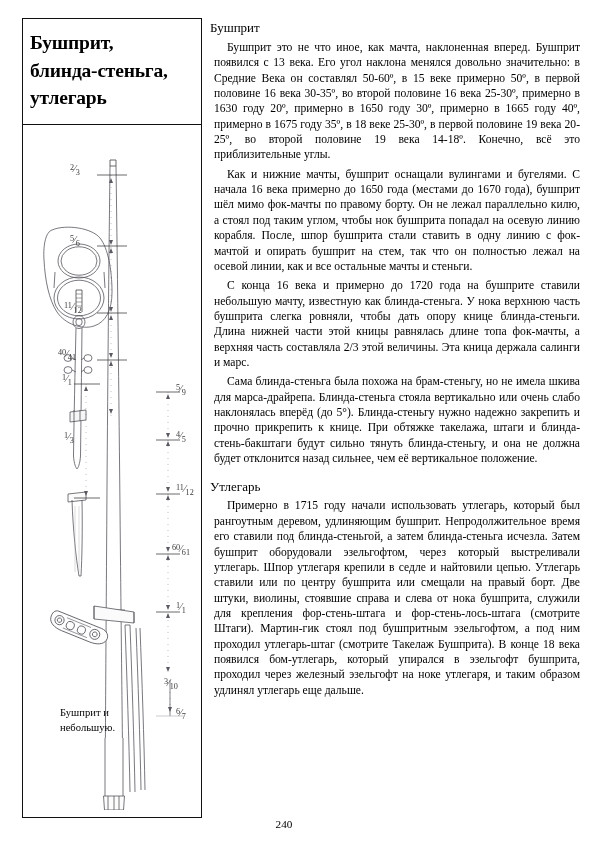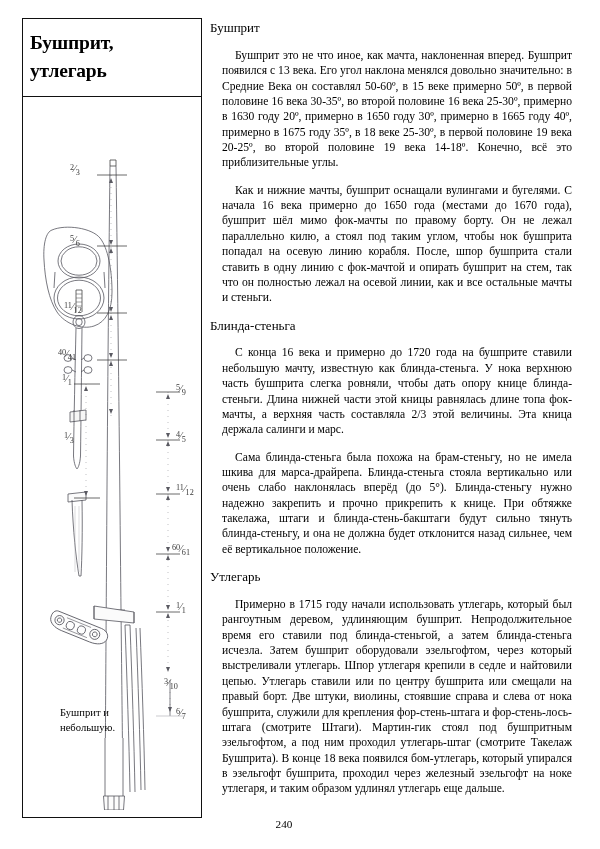--- a/index.html
+++ b/index.html
@@ -82,21 +82,21 @@
     width: 374px;
   }
   .sec-head {
     font-weight: normal;
     font-size: 13px;
     line-height: 1.22;
     margin: 0 0 2px 0;
   }
   .sec-head.spaced { margin-top: 12px; }
   p.body {
-    margin: 12px;
+    margin: 4px;
     font-size: 11.6px;
     line-height: 1.325;
     text-align: justify;
     text-justify: inter-word;
     text-indent: 13px;
     hyphens: manual;
   }
   
   .page-num {
     position: absolute;
@@ -109,20 +109,21 @@
 </head>
 <body>
 
 <div class="page">
 
   <div class="frame-left"></div>
   <div class="frame-left-inner"></div>
 
   <div class="title-box">
     <div class="line">Бушприт,</div>
+    <div class="line">блинда-стеньга,</div>
     <div class="line">утлегарь</div>
   </div>
 
   <div class="illus">
     <svg width="177" height="690" viewBox="0 0 177 690" fill="none">
       <g stroke="#55555e" stroke-width="0.8" fill="none">
 
         <path d="M86 46 L86 40 L92 40 L92 46 Z" stroke="#444"></path>
         <path d="M86 46 C 84.6 160, 83.4 300, 82.6 430 C 82 520, 81.6 580, 81.4 618"></path>
         <path d="M92 46 C 93.6 160, 95.2 300, 96.4 430 C 97.3 520, 98 580, 98.4 618"></path>
@@ -303,21 +304,20 @@
     <div>Бушприт и</div>
     <div>небольшую.</div>
   </div>
 
   <div class="col-right">
 
     <h2 class="sec-head">Бушприт</h2>
     <p class="body">Бушприт это не что иное, как мачта, наклоненная вперед. Бушприт появился с 13 века. Его угол наклона менялся довольно значительно: в Средние Века он составлял 50-60º, в 15 веке примерно 50º, в первой половине 16 века 30-35º, во второй половине 16 века 25-30º, примерно в 1630 году 20º, примерно в 1650 году 30º, примерно в 1665 году 40º, примерно в 1675 году 35º, в 18 веке 25-30º, в первой половине 19 века 20-25º, во второй половине 19 века 14-18º. Конечно, всё это приблизительные углы.</p>
     <p class="body">Как и нижние мачты, бушприт оснащали вулингами и бугелями. С начала 16 века примерно до 1650 года (местами до 1670 года), бушприт шёл мимо фок-мачты по правому борту. Он не лежал параллельно килю, а стоял под таким углом, чтобы нок бушприта попадал на осевую линию корабля. После, шпор бушприта стали ставить в одну линию с фок-мачтой и опирать бушприт на стем, так что он полностью лежал на осевой линии, как и все остальные мачты и стеньги.</p>
 
-    <h2 class="sec-head spaced">Блинда-стеньга</h2>
     <p class="body">С конца 16 века и примерно до 1720 года на бушприте ставили небольшую мачту, известную как блинда-стеньга. У нока верхнюю часть бушприта слегка ровняли, чтобы дать опору книце блинда-стеньги. Длина нижней части этой кницы равнялась длине топа фок-мачты, а верхняя часть составляла 2/3 этой величины. Эта кница держала салинги и марс.</p>
     <p class="body">Сама блинда-стеньга была похожа на брам-стеньгу, но не имела шкива для марса-драйрепа. Блинда-стеньга стояла вертикально или очень слабо наклонялась вперёд (до 5°). Блинда-стеньгу нужно надежно закрепить и прочно прикрепить к книце. При обтяжке такелажа, штаги и блинда-стень-бакштаги будут сильно тянуть блинда-стеньгу, и она не должна будет отклонится назад сильнее, чем её вертикальное положение.</p>
 
     <h2 class="sec-head spaced">Утлегарь</h2>
     <p class="body">Примерно в 1715 году начали использовать утлегарь, который был рангоутным деревом, удлиняющим бушприт. Непродолжительное время его ставили под блинда-стеньгой, а затем блинда-стеньга исчезла. Затем бушприт оборудовали эзельгофтом, через который выстреливали утлегарь. Шпор утлегаря крепили в седле и найтовили цепью. Утлегарь ставили или по центру бушприта или смещали на правый борт. Две штуки, виолины, стоявшие справа и слева от нока бушприта, служили для крепления фор-стень-штага и фор-стень-лось-штага (смотрите Штаги). Мартин-гик стоял под бушпритным эзельгофтом, а под ним проходил утлегарь-штаг (смотрите Такелаж Бушприта). В конце 18 века появился бом-утлегарь, который упирался в эзельгофт бушприта, проходил через железный эзельгофт на ноке утлегаря, и таким образом удлинял утлегарь еще дальше.</p>
   </div>
 
   <div class="page-num">240</div>
 
 </div>

